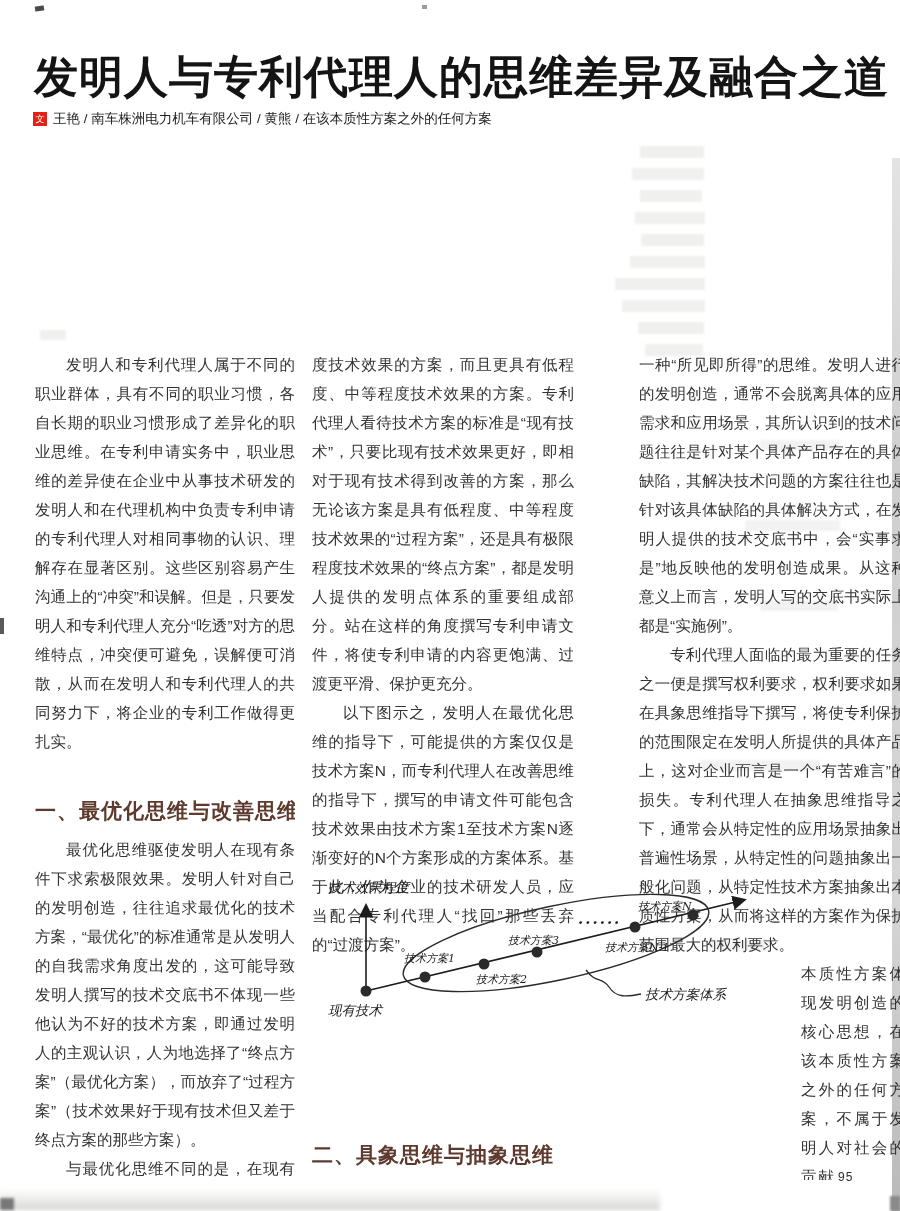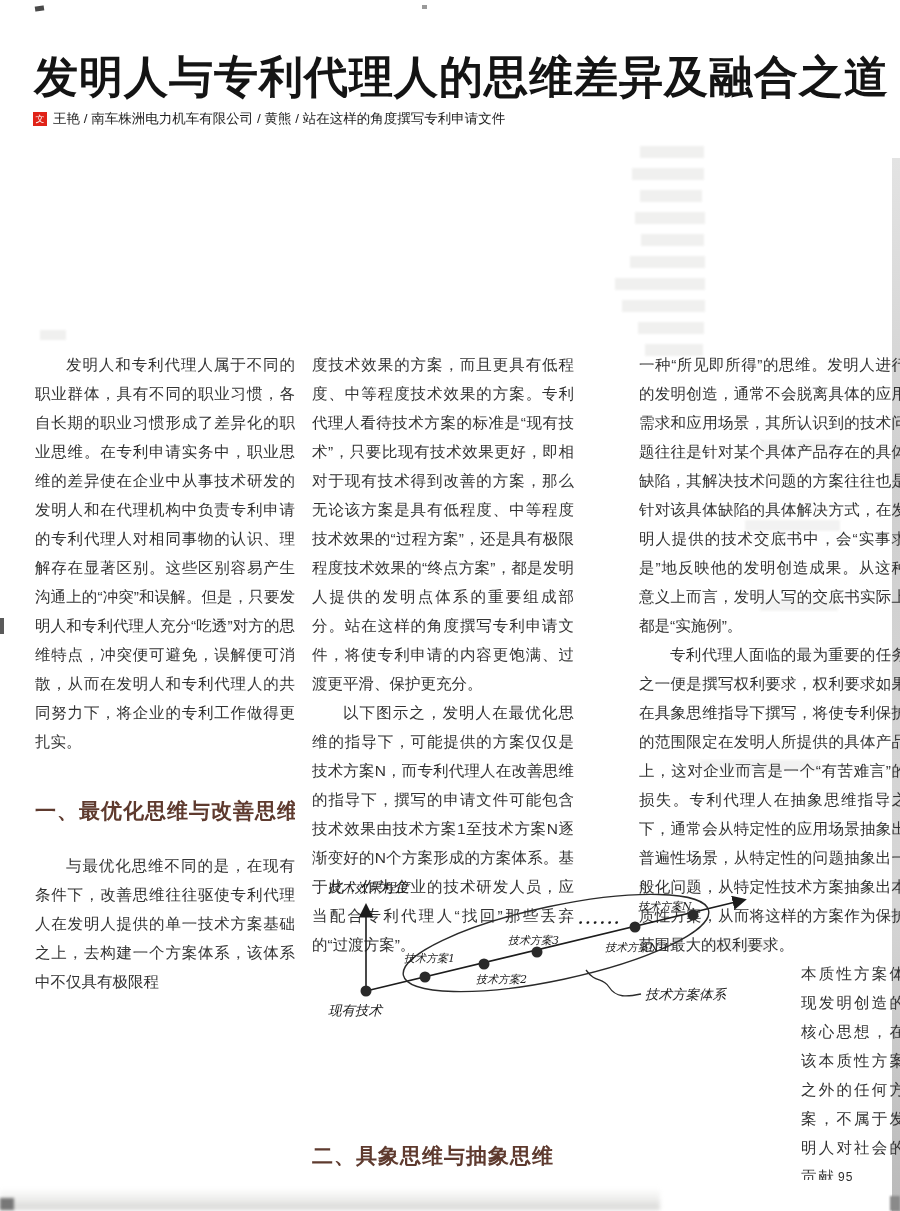--- a/index.html
+++ b/index.html
@@ -32,23 +32,23 @@
   }
   .col p { text-align:justify; }
   .indent { text-indent:2em; }
   #col1 { left:35px;  width:260px; height:830px; }
   #col2 { left:312px; width:262px; height:830px; }
   #col3 { left:591px; width:268px; height:830px;margin-left:48px; }
   .section-heading {
     font-size:21px; font-weight:700; color:#5e3a2e;
     letter-spacing:1px; white-space:nowrap;
   }
-  #col1 .section-heading { margin-top:40px; margin-bottom:26px; }
+  #col1 .section-heading { margin-top:40px; margin-bottom:10px; }
   #col2 .diagram-spacer { height:182px; }
-  #col2 .section-heading { margin-bottom:0; }
+  #col2 .section-heading { margin-bottom:0;font-family:Liberation Serif, serif; }
   .narrow-block {
     margin-left:162px; width:106px; letter-spacing:2px;
     text-align:justify;
   }
   .diagram {
     position:absolute; left:300px; top:858px; width:470px; height:190px;
   }
   .diagram text {
     font-family:"DejaVu Serif", serif; font-style:italic; fill:#1c1c1c;
   }
@@ -99,26 +99,27 @@
 <div class="speck-top"></div>
 <div class="left-tick"></div>
 <div class="edge-strip"></div>
 <div class="bottom-shadow"></div>
 <div class="corner-mark-bl"></div>
 <div class="corner-mark-br"></div>
 
 <h1 class="page-title">发明人与专利代理人的思维差异及融合之道</h1>
 <div class="byline">
   <span class="byline-badge">文</span>
-  <span>王艳 / 南车株洲电力机车有限公司 / 黄熊 / 站在这样的角度撰写专利申请文件</span>
+  <span>王艳 / 南车株洲电力机车有限公司 / 黄熊 / 在该本质性方案之外的任何方案</span>
 </div>
 
 <div class="col" id="col1">
   <p class="indent">发明人和专利代理人属于不同的职业群体，具有不同的职业习惯，各自长期的职业习惯形成了差异化的职业思维。在专利申请实务中，职业思维的差异使在企业中从事技术研发的发明人和在代理机构中负责专利申请的专利代理人对相同事物的认识、理解存在显著区别。这些区别容易产生沟通上的“冲突”和误解。但是，只要发明人和专利代理人充分“吃透”对方的思维特点，冲突便可避免，误解便可消散，从而在发明人和专利代理人的共同努力下，将企业的专利工作做得更扎实。</p>
   <h2 class="section-heading">一、最优化思维与改善思维</h2>
+  <p class="indent">最优化思维驱使发明人在现有条件下求索极限效果。发明人针对自己的发明创造，往往追求最优化的技术方案，“最优化”的标准通常是从发明人的自我需求角度出发的，这可能导致发明人撰写的技术交底书不体现一些他认为不好的技术方案，即通过发明人的主观认识，人为地选择了“终点方案”（最优化方案），而放弃了“过程方案”（技术效果好于现有技术但又差于终点方案的那些方案）。</p>
   <p class="indent">与最优化思维不同的是，在现有条件下，改善思维往往驱使专利代理人在发明人提供的单一技术方案基础之上，去构建一个方案体系，该体系中不仅具有极限程</p>
 </div>
 
 <div class="col" id="col2">
   <p>度技术效果的方案，而且更具有低程度、中等程度技术效果的方案。专利代理人看待技术方案的标准是“现有技术”，只要比现有技术效果更好，即相对于现有技术得到改善的方案，那么无论该方案是具有低程度、中等程度技术效果的“过程方案”，还是具有极限程度技术效果的“终点方案”，都是发明人提供的发明点体系的重要组成部分。站在这样的角度撰写专利申请文件，将使专利申请的内容更饱满、过渡更平滑、保护更充分。</p>
   <p class="indent">以下图示之，发明人在最优化思维的指导下，可能提供的方案仅仅是技术方案N，而专利代理人在改善思维的指导下，撰写的申请文件可能包含技术效果由技术方案1至技术方案N逐渐变好的N个方案形成的方案体系。基于此，作为企业的技术研发人员，应当配合专利代理人“找回”那些丢弃的“过渡方案”。</p>
   <div class="diagram-spacer"></div>
   <h2 class="section-heading">二、具象思维与抽象思维</h2>
 
 </div>

